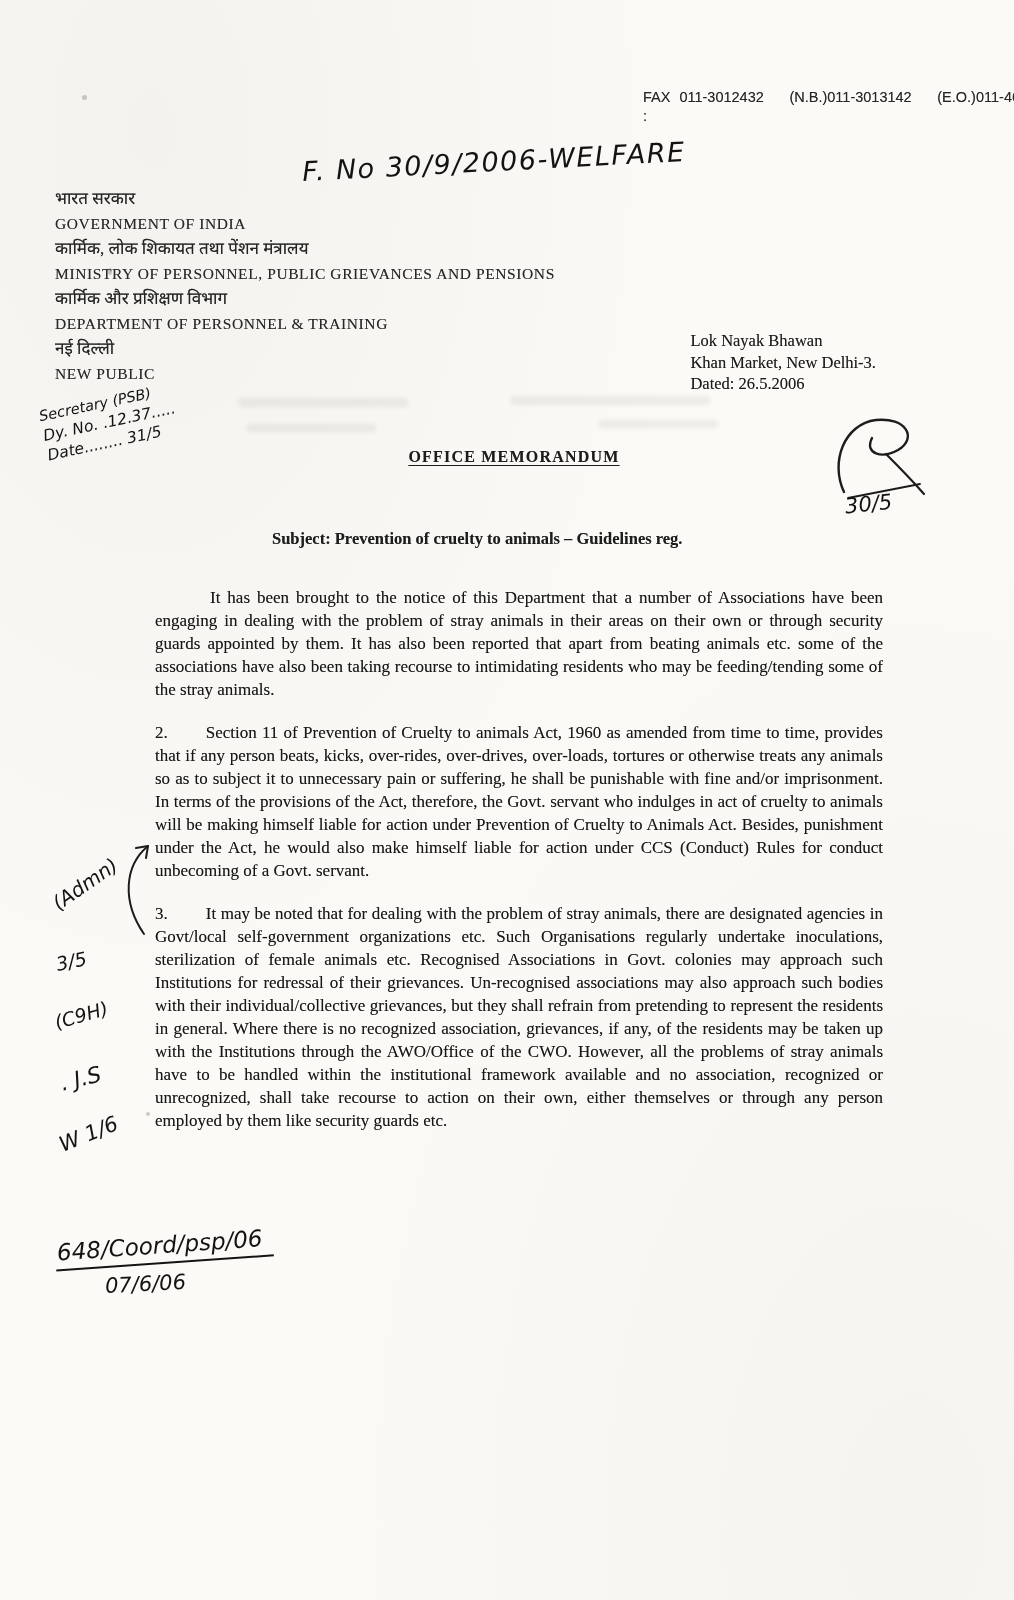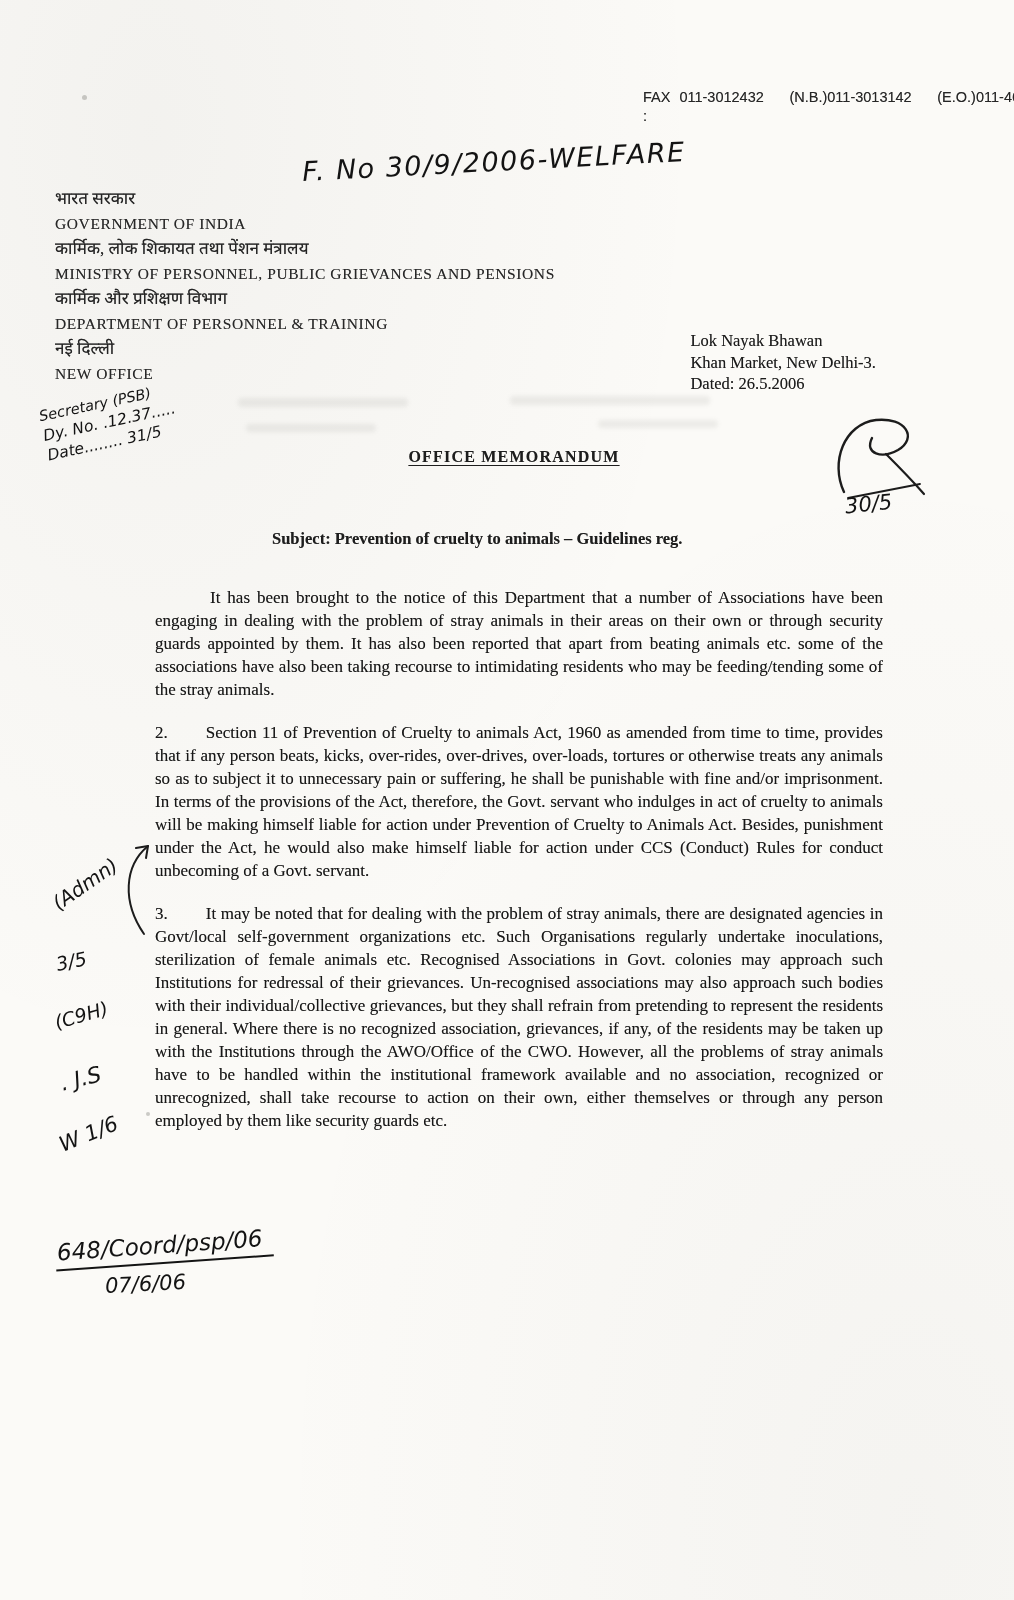--- a/index.html
+++ b/index.html
@@ -116,21 +116,21 @@
   <div class="fileno hand">F. No 30/9/2006-WELFARE</div>
 
   <div class="hdr typed">
     <div class="hi">भारत सरकार</div>
     <div class="en">GOVERNMENT OF INDIA</div>
     <div class="hi">कार्मिक, लोक शिकायत तथा पेंशन मंत्रालय</div>
     <div class="en">MINISTRY OF PERSONNEL, PUBLIC GRIEVANCES AND PENSIONS</div>
     <div class="hi">कार्मिक और प्रशिक्षण विभाग</div>
     <div class="en">DEPARTMENT OF PERSONNEL &amp; TRAINING</div>
     <div class="hi">नई दिल्ली</div>
-    <div class="en">NEW OFFICE</div>
+    <div class="en">NEW PUBLIC</div>
   </div>
 
   <div class="addr typed">
     <div>Lok Nayak Bhawan</div>
     <div>Khan Market, New Delhi-3.</div>
     <div>Dated: 26.5.2006</div>
   </div>
 
   <div class="stamp hand">
     <div class="s1">Secretary (PSB)</div>

